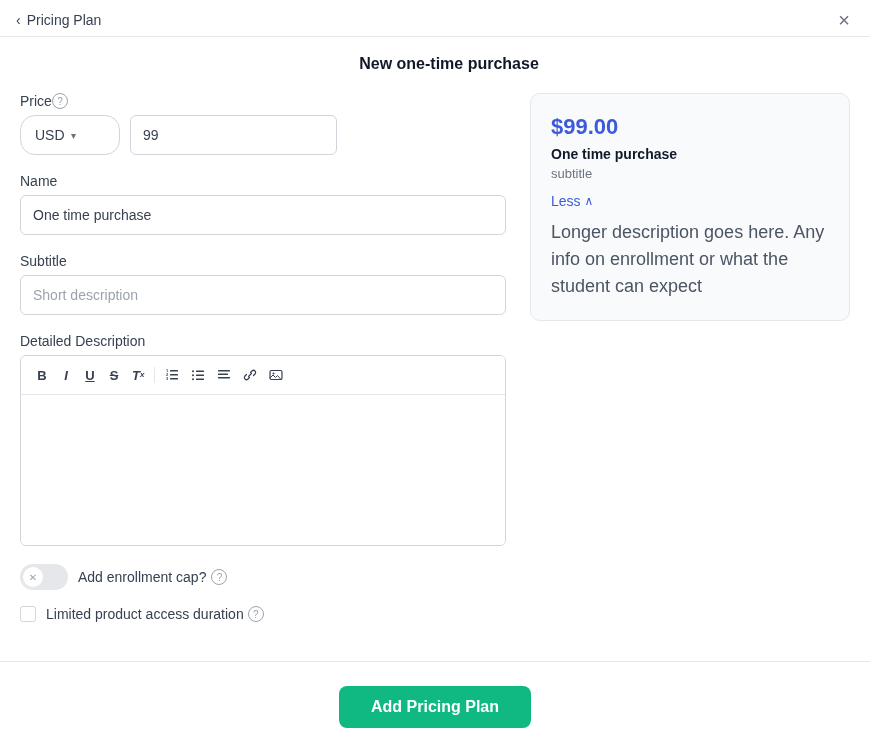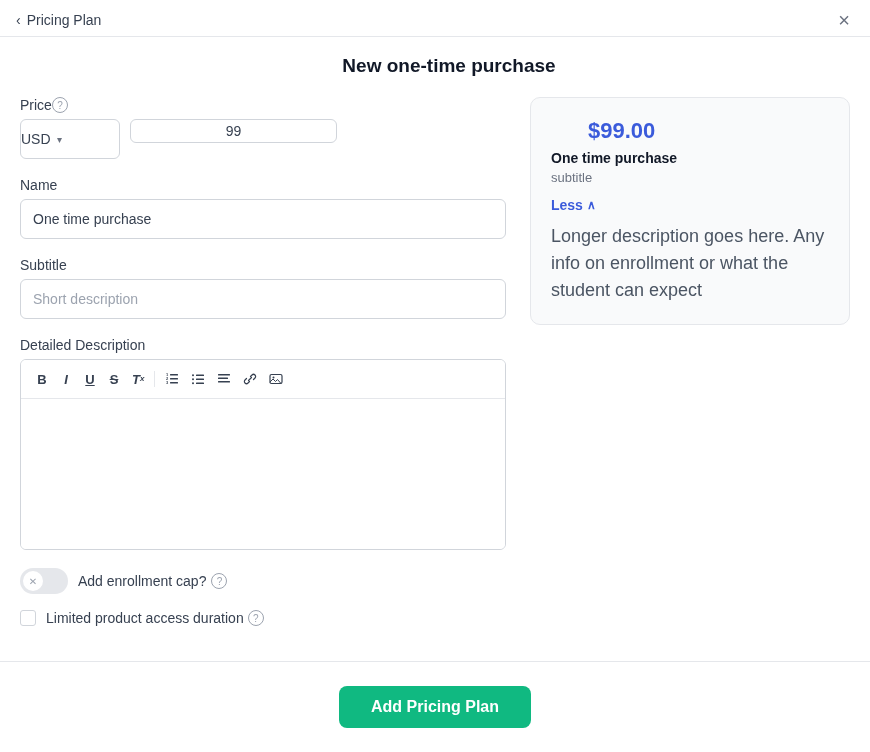--- a/index.html
+++ b/index.html
@@ -39,21 +39,21 @@
       background: none;
       border: none;
       font-size: 20px;
       cursor: pointer;
       color: #6b7280;
       line-height: 1;
     }
 
     .page-title {
       text-align: center;
-      font-size: 19px;
+      font-size: 16px;
       font-weight: 700;
       color: #111827;
       padding: 18px 0 20px;
       margin-left: 28px;
     }
 
     .content-area {
       display: flex;
       gap: 24px;
       padding: 0 20px;
@@ -100,22 +100,22 @@
 
     .price-row {
       display: flex;
       gap: 10px;
     }
 
     .currency-select {
       display: flex;
       align-items: center;
       border: 1px solid #d1d5db;
-      border-radius: 6px;
-      padding: 0 0;
+      border-radius: 15px;
+      padding: 0 14px;
       height: 40px;
       background: #fff;
       cursor: pointer;
       gap: 6px;
       min-width: 100px;
     }
 
     .currency-select select {
       border: none;
       outline: none;
@@ -126,28 +126,27 @@
       appearance: none;
     }
 
     .chevron-down {
       font-size: 10px;
       color: #6b7280;
     }
 
     .text-input {
       flex: 1;
-      height: 24px;
+      height: 40px;
       border: 1px solid #d1d5db;
       border-radius: 6px;
       padding: 0 12px;
       font-size: 14px;
       color: #374151;
       outline: none;
-      text-align: center;
     }
 
     .text-input::placeholder {
       color: #9ca3af;
     }
 
     .full-input {
       width: 100%;
       height: 40px;
       border: 1px solid #d1d5db;
@@ -284,21 +283,20 @@
       border: 1px solid #e5e7eb;
       border-radius: 10px;
       padding: 20px;
     }
 
     .preview-price {
       font-size: 22px;
       font-weight: 700;
       color: #3b5bdb;
       margin-bottom: 6px;
-      margin-left: 37px;
     }
 
     .preview-name {
       font-size: 14px;
       font-weight: 600;
       color: #111827;
       margin-bottom: 4px;
     }
 
     .preview-subtitle {
@@ -306,21 +304,21 @@
       color: #6b7280;
       margin-bottom: 12px;
     }
 
     .less-btn {
       display: flex;
       align-items: center;
       gap: 4px;
       color: #3b5bdb;
       font-size: 14px;
-      font-weight: 700;
+      font-weight: 400;
       cursor: pointer;
       background: none;
       border: none;
       padding: 0;
       margin-bottom: 10px;
     }
 
     .chevron-up {
       font-size: 12px;
     }

